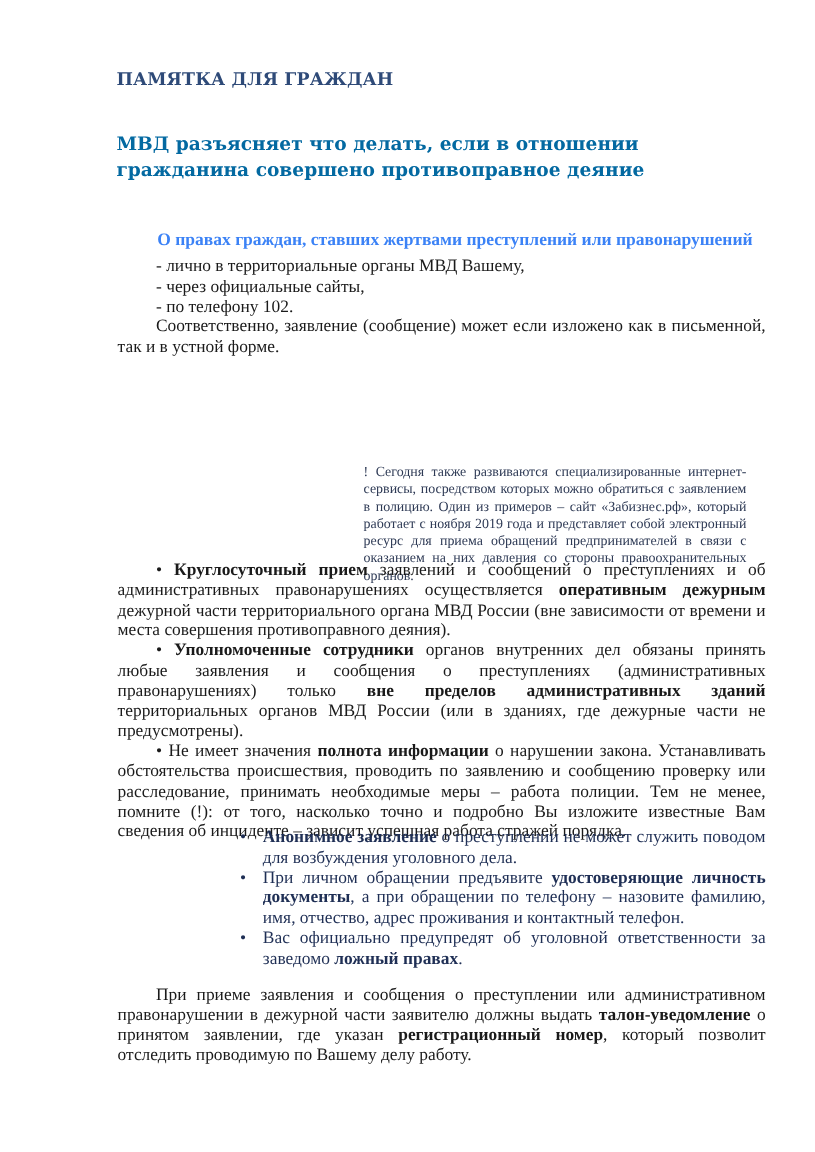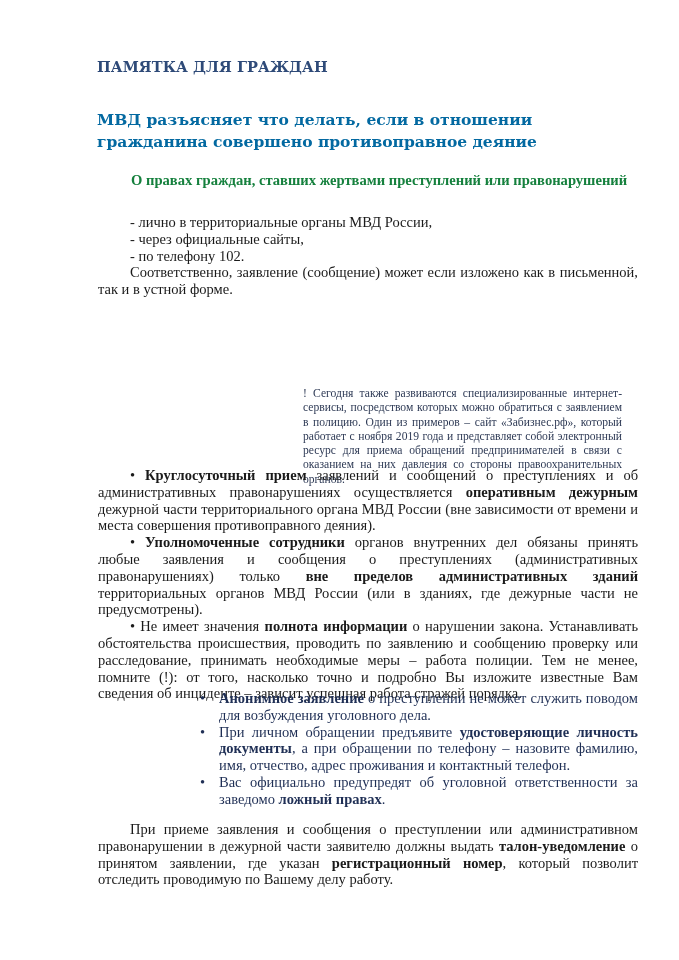--- a/index.html
+++ b/index.html
@@ -7,23 +7,23 @@
          font-family: "Liberation Serif", serif; color: #1a1a1a; }
   .page { position: absolute; left: 0; top: 0; width: 679px; height: 960px; }
 
   .doc-title { position: absolute; left: 97px; top: 58px; margin: 0;
     font-family: "DejaVu Serif", serif; font-weight: bold; font-size: 14.5px;
     color: #2e4a78; letter-spacing: 0.1px; text-align: center; }
   .doc-subtitle { position: absolute; left: 97px; top: 109px; width: 520px; margin: 0;
     font-family: "DejaVu Serif", serif; font-weight: bold; font-size: 15.5px; line-height: 22px;
     color: #0369a1; }
 
-  .section-heading { position: absolute; left: 131px; top: 172px; margin: 0;
+  .section-heading { position: absolute; left: 131px; top: 192px; margin: 0;
     font-family: "Liberation Serif", serif; font-weight: bold; font-size: 14.6px;
-    color: #15803d; }
+    color: #3b82f6; }
 
   .text { font-family: "Liberation Serif", serif; font-size: 14.5px; line-height: 16.8px;
     text-align: justify; }
   .block-intro { position: absolute; left: 98px; top: 214px; width: 540px; }
   .block-intro p { margin: 0; text-indent: 32px; }
   .block-intro .list-line { margin: 0; padding-left: 32px; text-indent: 0; }
 
   .callout { position: absolute; left: 287px; top: 371px; width: 351px;
     font-family: "Liberation Serif", serif; font-size: 11.6px; line-height: 14.3px;
     color: #2e3a55; text-align: justify; }
@@ -47,21 +47,21 @@
 <body>
 
 <div class="page">
 
   <h1 class="doc-title">ПАМЯТКА ДЛЯ ГРАЖДАН</h1>
   <h2 class="doc-subtitle">МВД разъясняет что делать, если в отношении гражданина совершено противоправное деяние</h2>
 
   <h3 class="section-heading">О правах граждан, ставших жертвами преступлений или правонарушений</h3>
 
   <div class="block-intro text">
-    <p class="list-line">- лично в территориальные органы МВД России,</p>
+    <p class="list-line">- лично в территориальные органы МВД Вашему,</p>
     <p class="list-line">- через официальные сайты,</p>
     <p class="list-line">- по телефону 102.</p>
     <p>Соответственно, заявление (сообщение) может если изложено как в письменной, так и в устной форме.</p>
   </div>
 
   <div class="callout">
     <p>! Сегодня также развиваются специализированные интернет-сервисы, посредством которых можно обратиться с заявлением в полицию. Один из примеров – сайт «Забизнес.рф», который работает с ноября 2019 года и представляет собой электронный ресурс для приема обращений предпринимателей в связи с оказанием на них давления со стороны правоохранительных органов.</p>
   </div>
 
   <div class="block-rules text">

